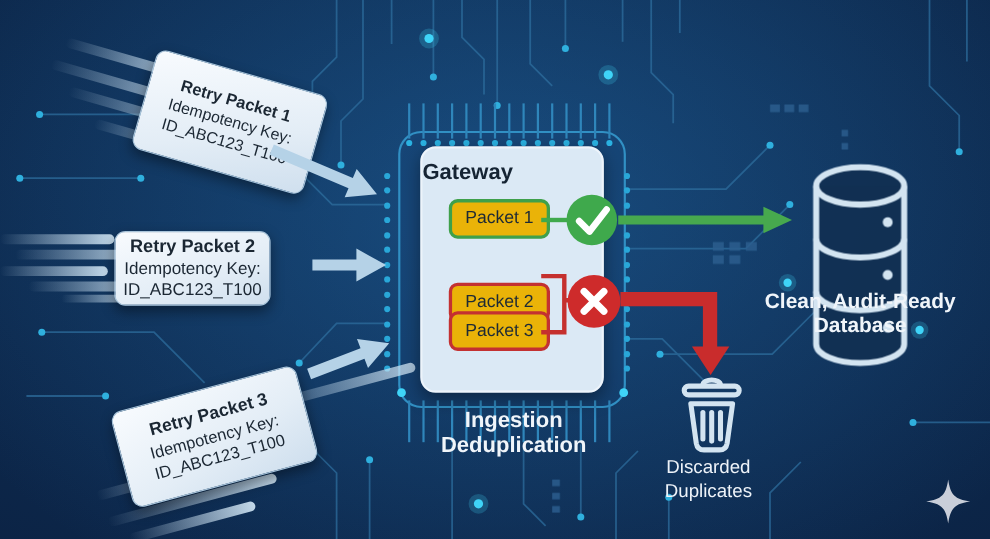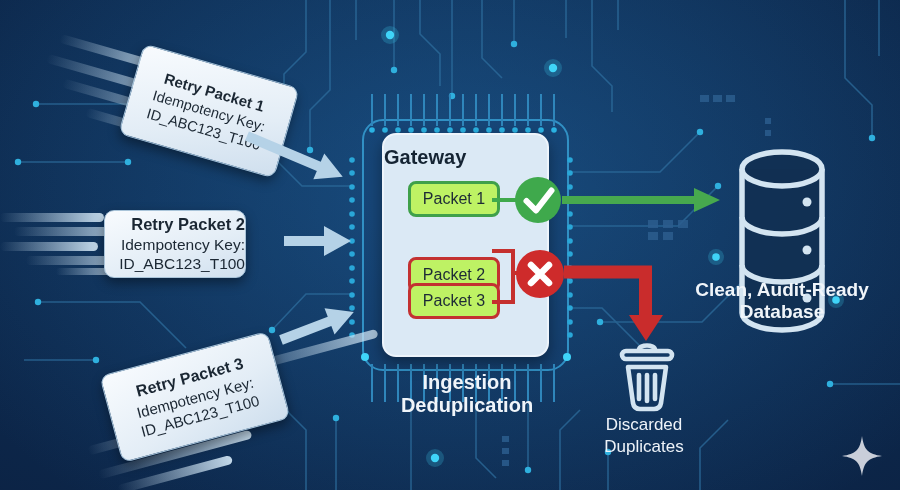--- a/index.html
+++ b/index.html
@@ -20,41 +20,41 @@
 
   
   .card{position:absolute; z-index:3; border-radius:10px;
     background:linear-gradient(160deg,#f8fbfe 0%,#e3edf6 60%,#cfdfee 100%);
     border:1px solid #a9c4d9; box-shadow:0 5px 12px rgba(0,0,0,.40);
     display:flex; flex-direction:column; justify-content:center; text-align:center;
     color:#1b2733;}
   .card .t{font-weight:700;}
   .card1{left:128px; top:64px; width:160px; height:92px; transform:rotate(16deg); font-size:14.5px; line-height:1.3;}
   .card1 .t{font-size:15px;}
-  .card2{left:104px; top:210px; width:140px; height:66px; font-size:15.5px; line-height:1.25;text-align:right;}
+  .card2{left:104px; top:210px; width:140px; height:66px; font-size:15.5px; line-height:1.25;}
   .card2 .t{font-size:16.5px;}
   .card3{left:108px; top:352px; width:172px; height:88px; transform:rotate(-15deg); font-size:15px; line-height:1.3;}
   .card3 .t{font-size:16px;}
 
   
   .gateway{position:absolute; z-index:3; left:382px; top:133px; width:163px; height:220px;
     background:#dbe9f5; border:2px solid #edf4fb; border-radius:14px;
     box-shadow:0 6px 16px rgba(0,0,0,.38);}
   .gw-title{margin-top:11px; text-align:left; font-size:20px; font-weight:700; color:#152433;}
-  .packet{position:absolute; left:24px; width:86px; height:30px; background:#bef264;
+  .packet{position:absolute; left:24px; width:86px; height:30px; background:#eab308;
     border-radius:8px; display:flex; align-items:center; justify-content:center;
     font-size:16px; color:#1d2a36;}
   .packet.ok{border:3px solid #3fa04a;}
   .packet.bad{border:3px solid #c33131;}
   .p1{top:46px;} .p2{top:97px;margin-top:25px;} .p3{top:148px;}
 
   
   .lbl{position:absolute; z-index:3; text-align:center; color:#f0f5fa;}
   .cap{left:390px; top:371px; width:154px; font-size:20px; font-weight:700; line-height:1.17;}
-  .dbl{left:668px; top:264px; width:228px; line-height:1.18;margin-top:15px;}
+  .dbl{left:668px; top:264px; width:228px; line-height:1.18;}
   .dbl .b{font-size:19px; font-weight:700;}
   .dbl .s{font-size:18px; font-weight:400; color:#e7eef6;}
   .disc{left:582px; top:414px; width:124px; font-size:17px; font-weight:400; line-height:1.32; color:#eef3f9;}
 
   .icon{position:absolute; z-index:3;}
 </style>
 </head>
 <body>
 
 <div class="stage">

